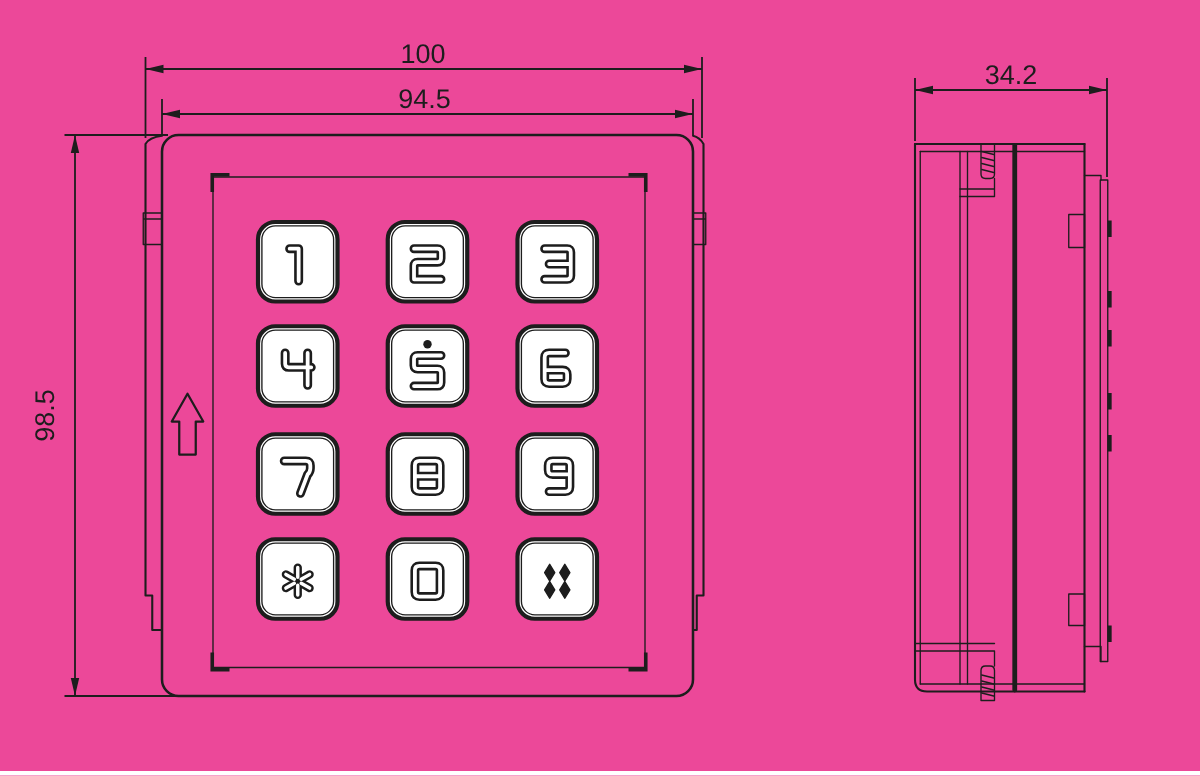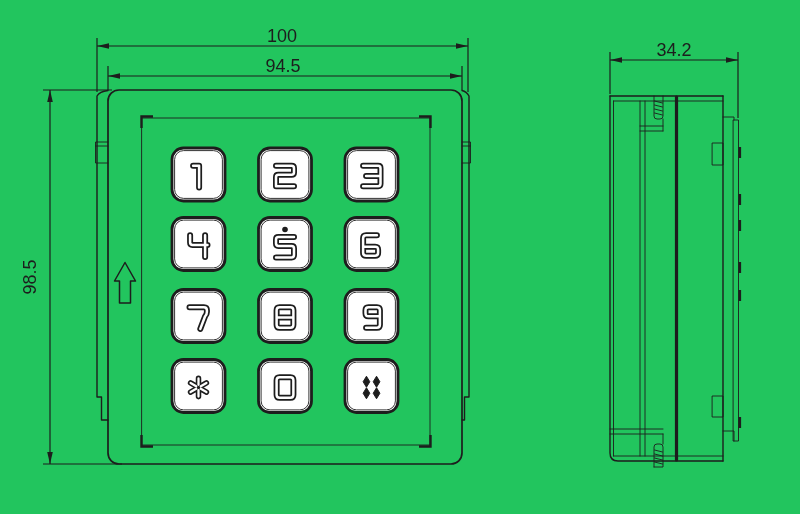--- a/index.html
+++ b/index.html
@@ -1,16 +1,16 @@
 <!DOCTYPE html>
 <html><head>
 <meta charset="utf-8">
 <style>
   html,body{margin:0;padding:0;background:#fff;}
-  .canvas{position:relative;width:800px;height:514px;background:#22c55e;overflow:hidden;
+  .canvas{position:relative;width:800px;height:514px;background:#ec4899;overflow:hidden;
           font-family:"Liberation Sans",sans-serif;}
   svg{display:block}
   .ln{stroke:#1d1d1d;stroke-width:1.4;fill:none;stroke-linecap:round;stroke-linejoin:round}
   .thin{stroke-width:0.9}
   .dimln{stroke:#1d1d1d;stroke-width:1.2;fill:none}
   .thick{stroke-width:3.2}
   .mark{stroke:#1d1d1d;stroke-width:2.4;fill:none}
   .arrowhead{fill:#1d1d1d;stroke:none}
   .dim-text{font-size:18px;fill:#1d1d1d}
 </style>

